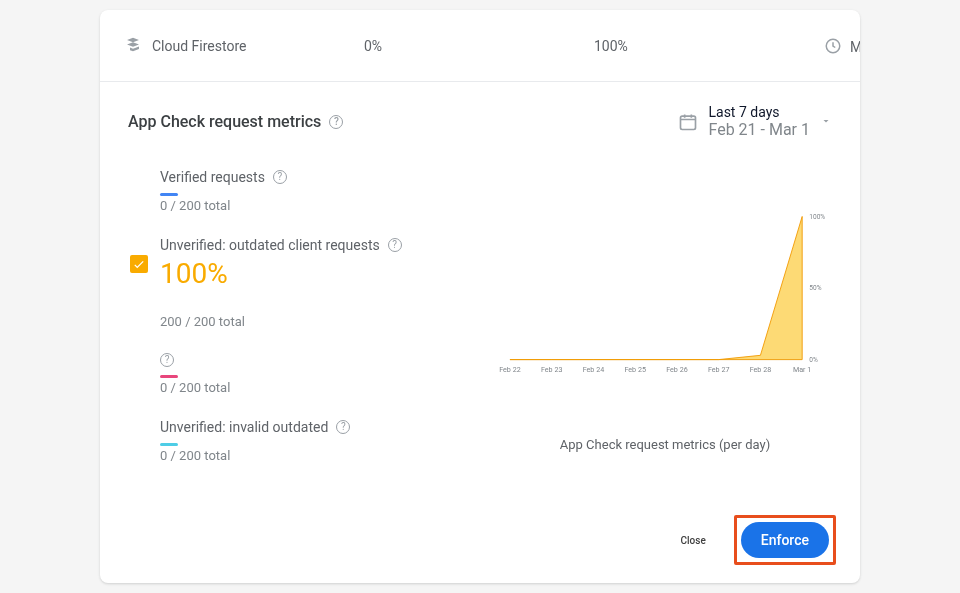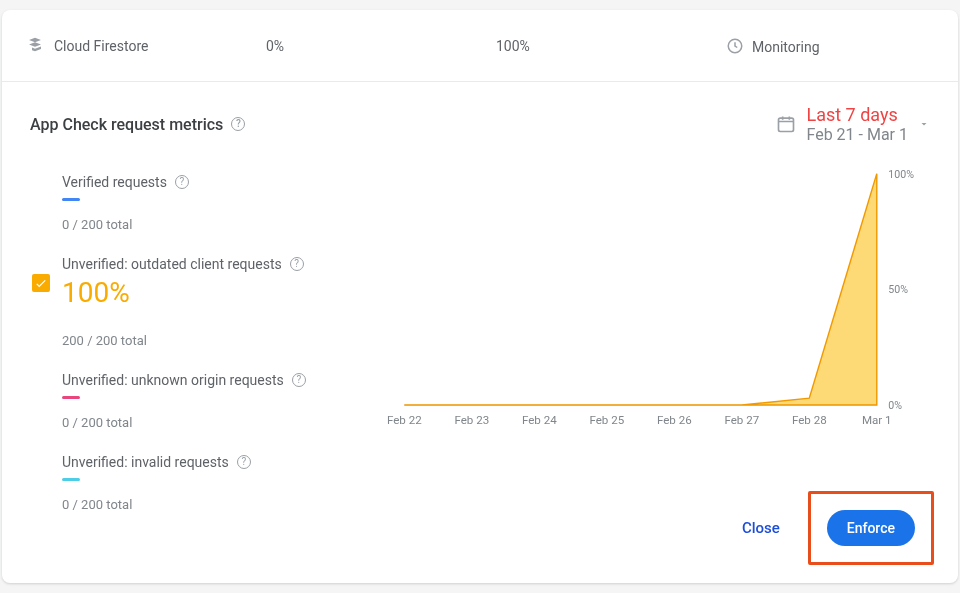--- a/index.html
+++ b/index.html
@@ -6,21 +6,21 @@
     body {
       font-family: Roboto, "Helvetica Neue", Arial, sans-serif;
       background: #f5f5f5;
       display: flex;
       align-items: center;
       justify-content: center;
       width: 960px;
       height: 593px;
     }
     .card {
-      width: 956px;
+      width: 760px;
       height: 573px;
       background: #fff;
       border-radius: 8px;
       box-shadow: 0 1px 3px rgba(60,64,67,.12), 0 1px 2px rgba(60,64,67,.08);
       overflow: hidden;
       position: relative;
     }
     .row-top {
       height: 72px;
       display: flex;
@@ -87,47 +87,48 @@
       display: flex;
       align-items: center;
       gap: 10px;
       color: #5f6368;
       cursor: pointer;
     }
     .date-picker .calendar-icon {
       color: #9aa0a6;
       display:flex;
     }
-    .date-picker .range-label { font-size:18px; color:#ef4444; }
+    .date-picker .range-label { font-size:14px; color:#0f172a; }
     .date-picker .sub { font-size:16px; color:#80868b; }
     .date-picker .chevron { color:#9aa0a6; }
 
     .body {
       display: flex;
       margin-top: 20px;
+      gap: 20px;
     }
     .legend {
       flex: 0 0 350px;
       padding-right: 16px;
     }
     .legend-item {
       padding: 10px 0 14px 32px;
       position: relative;
     }
     .legend-item .label {
       font-size: 14px;
       color: #5f6368;
       display: flex;
       align-items: center;
       gap: 8px;
     }
     .legend-item .count {
       font-size: 13px;
       color: #80868b;
-      margin-top: 16px;
+      margin-top: 2px;
     }
     .legend-item .swatch {
       width: 18px;
       height: 3px;
       border-radius: 2px;
       margin-top: 8px;
     }
     .legend-item.highlight .big {
       font-size: 28px;
       color: #f9ab00;
@@ -184,41 +185,41 @@
       position: absolute;
       right: 24px;
       bottom: 18px;
       display: flex;
       align-items: center;
       gap: 16px;
     }
     .btn-close {
       background: none;
       border: none;
-      color: #1d4ed8;
-      font-size: 15px;
+      color: #404040;
+      font-size: 10px;
       font-family: inherit;
       font-weight: 500;
       padding: 8px 12px;
       cursor: pointer;
     }
     .btn-enforce {
       background: #1a73e8;
       color: #fff;
       border: none;
       border-radius: 18px;
       font-size: 14px;
       font-family: inherit;
       font-weight: 500;
       padding: 10px 20px;
       cursor: pointer;
     }
     .enforce-highlight {
       border: 3px solid #e84e1c;
-      padding: 16px;
+      padding: 4px;
       border-radius: 2px;
     }
   </style>
 </head>
 <body>
 
 <div class="card">
 
   <div class="row-top">
     <div class="service">
@@ -290,30 +291,29 @@
           <div class="label">
             <span>Unverified: outdated client requests</span>
             <span class="help-icon">?</span>
           </div>
           <div class="big">100%</div>
           <div class="count">200 / 200 total</div>
         </div>
 
         <div class="legend-item">
           <div class="label">
-            <span>Unverified: unknown origin requests</span>
             <span class="help-icon">?</span>
           </div>
           <div class="swatch" style="background:#e8467c"></div>
           <div class="count">0 / 200 total</div>
         </div>
 
         <div class="legend-item">
           <div class="label">
-            <span>Unverified: invalid requests</span>
+            <span>Unverified: invalid outdated</span>
             <span class="help-icon">?</span>
           </div>
           <div class="swatch" style="background:#4ecde6"></div>
           <div class="count">0 / 200 total</div>
         </div>
 
       </div>
 
       <div class="chart-area">
         <svg class="chart-svg" viewBox="0 0 560 280">
@@ -330,20 +330,21 @@
               <text class="x-tick" x="160" y="270" text-anchor="middle">Feb 24</text>
               <text class="x-tick" x="230" y="270" text-anchor="middle">Feb 25</text>
               <text class="x-tick" x="300" y="270" text-anchor="middle">Feb 26</text>
               <text class="x-tick" x="370" y="270" text-anchor="middle">Feb 27</text>
               <text class="x-tick" x="440" y="270" text-anchor="middle">Feb 28</text>
               <text class="x-tick" x="510" y="270" text-anchor="middle">Mar 1</text>
             </g>
 
           <path id="area-path" class="area-fill" d="M 20 250 L 20 250 L 90 250 L 160 250 L 230 250 L 300 250 L 370 250 L 440 242.8 L 510 10 L 510 250 Z"></path>
         </svg>
+        <div class="chart-caption">App Check request metrics (per day)</div>
       </div>
     </div>
   </div>
 
   <div class="footer">
     <button class="btn-close">Close</button>
     <span class="enforce-highlight">
       <button class="btn-enforce">Enforce</button>
     </span>
   </div>

